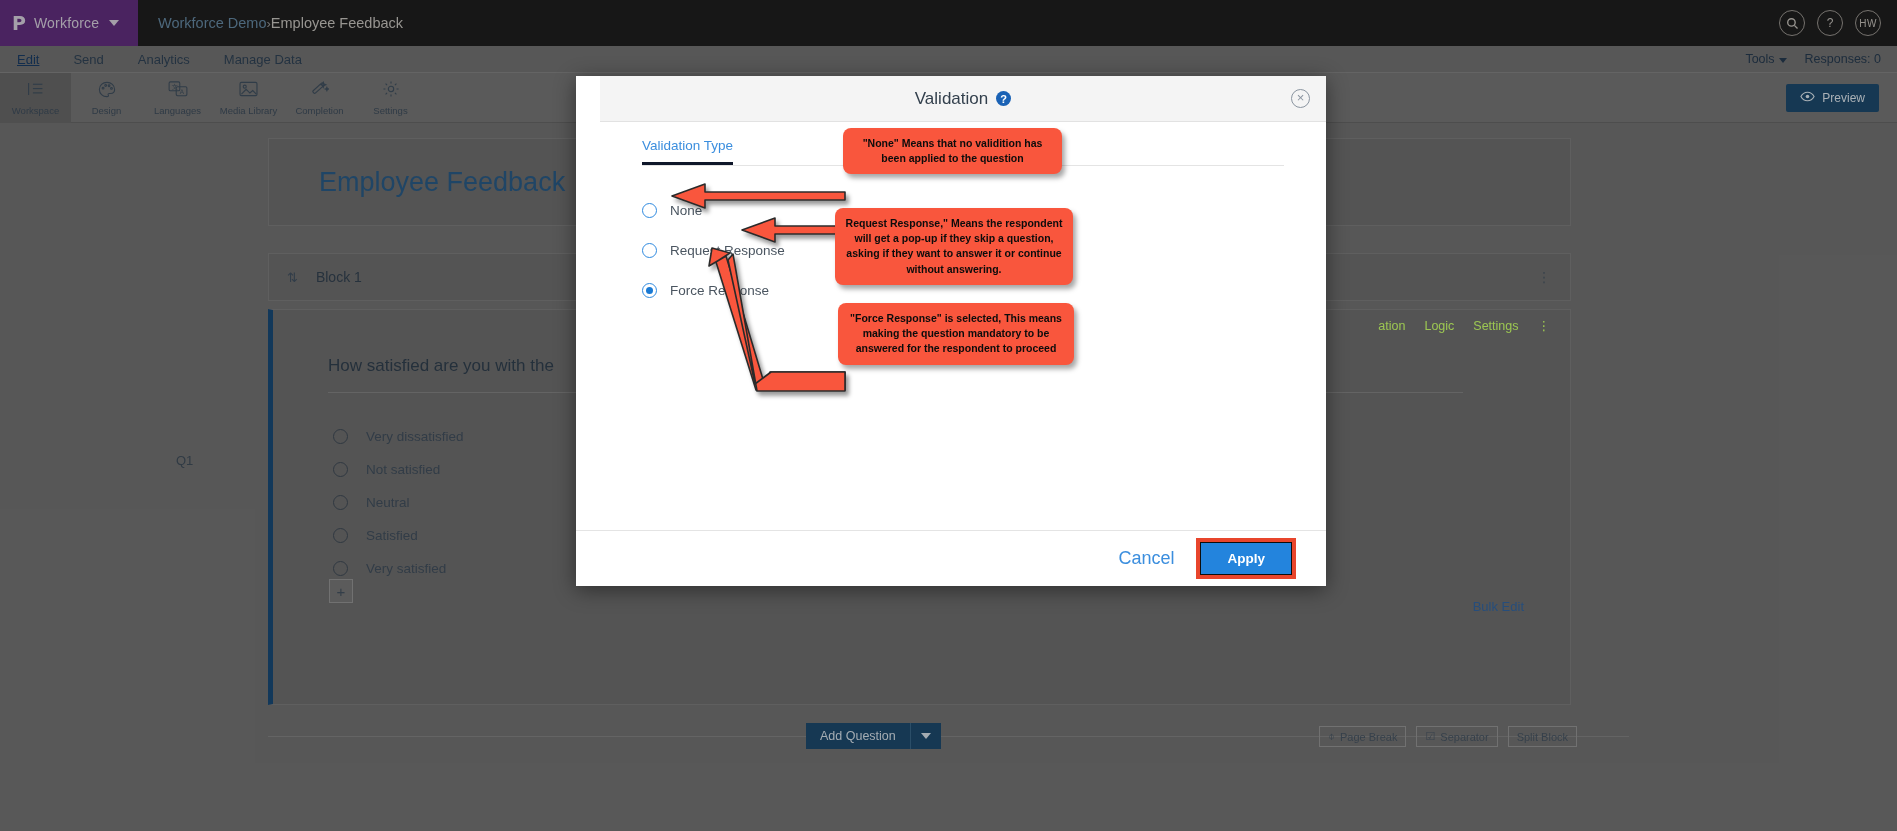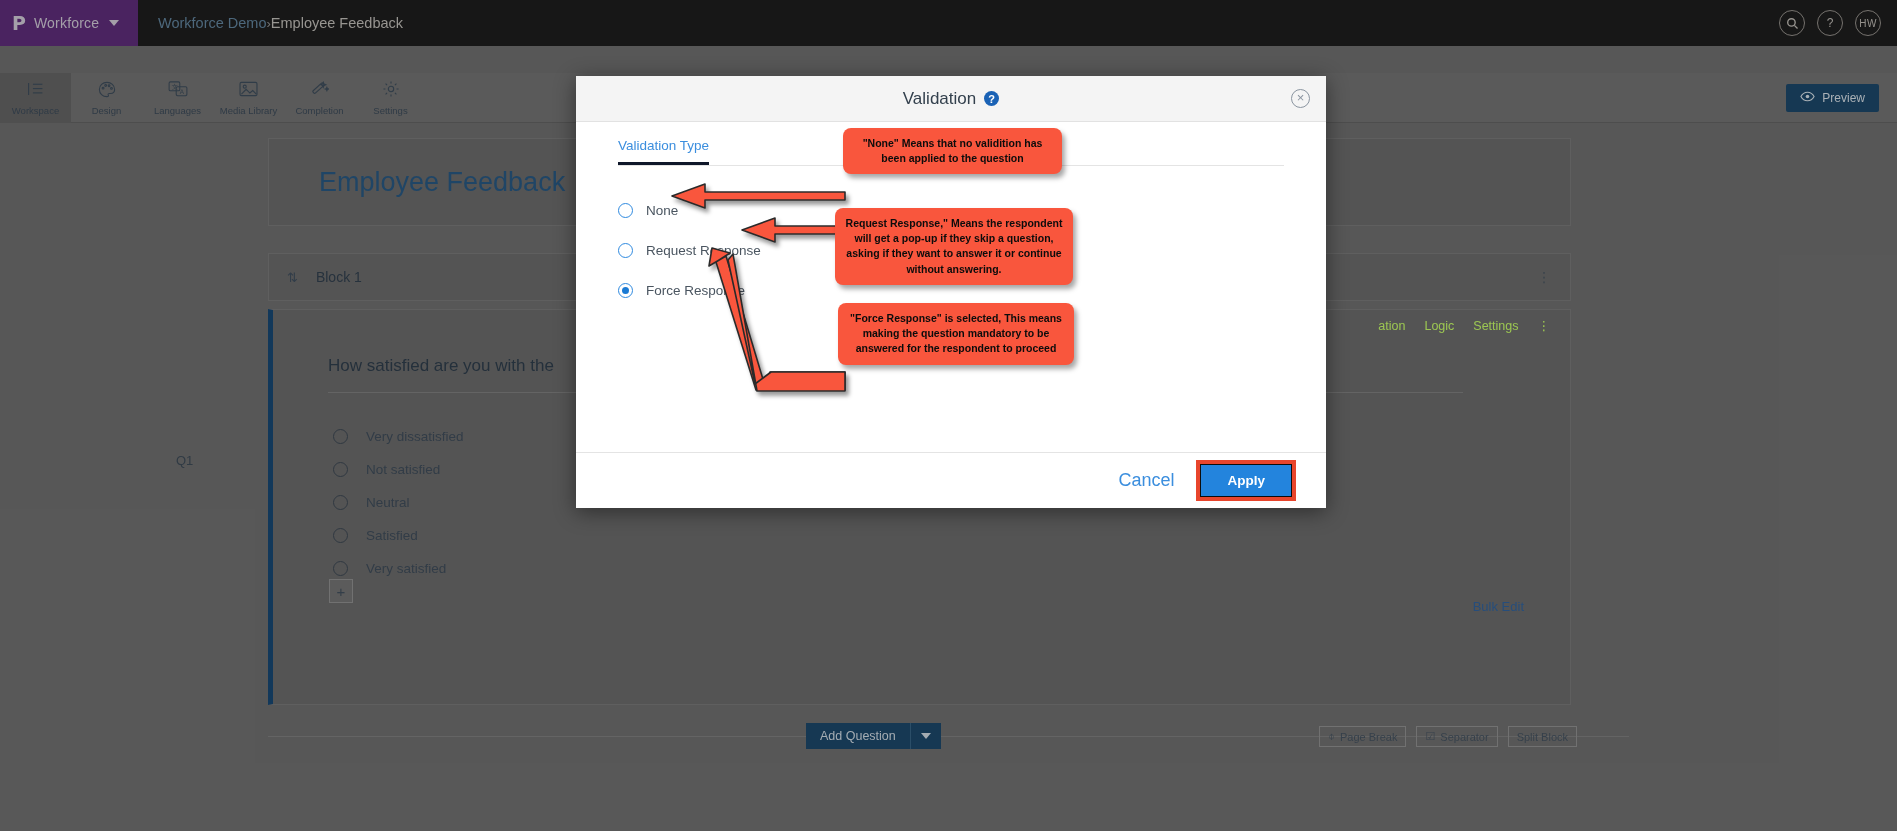--- a/index.html
+++ b/index.html
@@ -157,22 +157,22 @@
     border: 1px solid #8a8a8a; font-size: 11px; color: #424f5c;
     padding: 3px 8px; display: flex; align-items: center; gap: 5px;
     background: transparent;
   }
 
   
   .scrim { position: absolute; inset: 0; background: rgba(0,0,0,0.18); }
 
   
   .modal {
-    position: absolute; left: 576px; top: 76px; width: 750px; height: 432px;
-    background: #ffffff; box-shadow: 0 4px 20px rgba(0,0,0,.45);
+    position: absolute; left: 576px; top: 76px; width: 750px; height: 510px;
+    background: #ffffff; box-shadow: 0 4px 20px rgba(0,0,0,.45); padding-left: 24px;
   }
   .modal-head {
     height: 46px; background: #f4f4f4; border-bottom: 1px solid #e2e2e2;
     display: flex; align-items: center; justify-content: center; position: relative;
   }
   .modal-title { font-size: 17px; color: #33404d; }
   .help-dot {
     width: 15px; height: 15px; border-radius: 50%; background: #1a62b5;
     color: #fff; font-size: 11px; font-weight: bold;
     display: inline-flex; align-items: center; justify-content: center;
@@ -247,20 +247,30 @@
           <svg width="13" height="13" viewBox="0 0 16 16" fill="none" stroke="#b7b3ad" stroke-width="1.7">
             <circle cx="6.7" cy="6.7" r="4.6"></circle>
               <line x1="10.3" y1="10.3" x2="14.2" y2="14.2"></line>
           </svg>
         </div>
         <div class="circ-btn">?</div>
         <div class="circ-btn avatar">HW</div>
       </div>
     </div>
 
+    <div class="navrow">
+      <span class="navitem active">Edit</span>
+      <span class="navitem">Send</span>
+      <span class="navitem">Analytics</span>
+      <span class="navitem">Manage Data</span>
+      <div class="nav-right">
+        <span><span>Tools</span><i class="tools-caret"></i></span>
+        <span>Responses: 0</span>
+      </div>
+    </div>
 
     <div class="iconbar">
       <div class="iconbtn sel">
         <span class="glyph">
           <svg width="19" height="16" viewBox="0 0 22 18" stroke="#3b4a58" stroke-width="1.3" fill="none">
             <line x1="3" y1="2" x2="3" y2="16"></line>
               <line x1="8" y1="3.5" x2="19" y2="3.5"></line>
             <line x1="8" y1="8.5" x2="19" y2="8.5"></line>
               <line x1="8" y1="13.5" x2="19" y2="13.5"></line>
           </svg>

